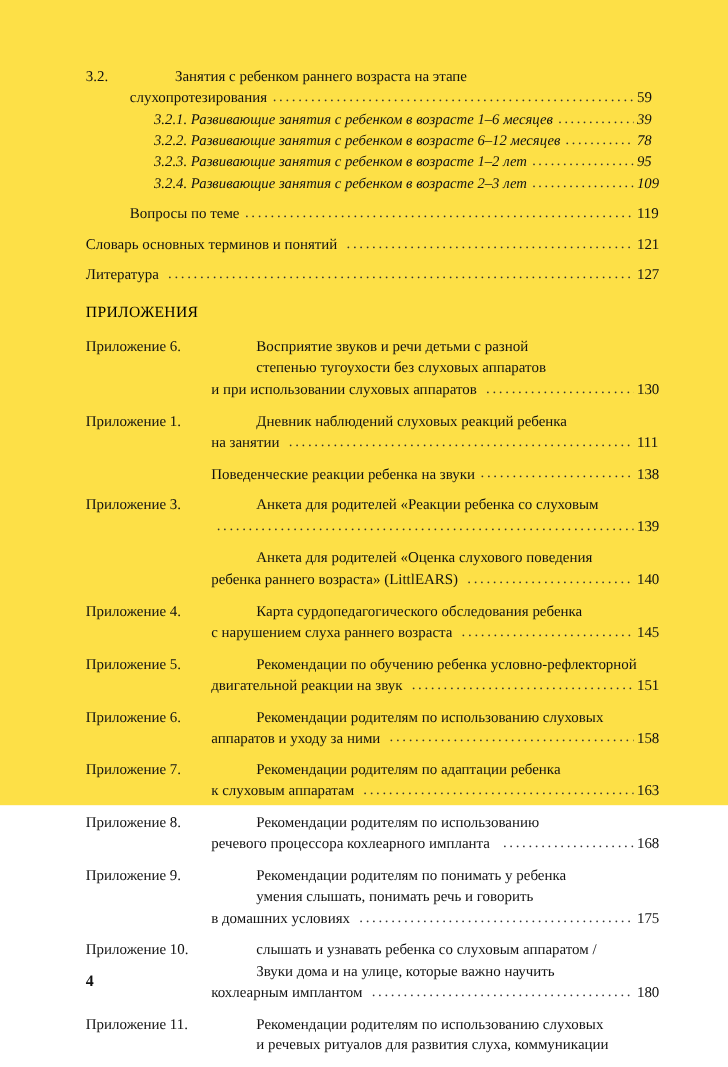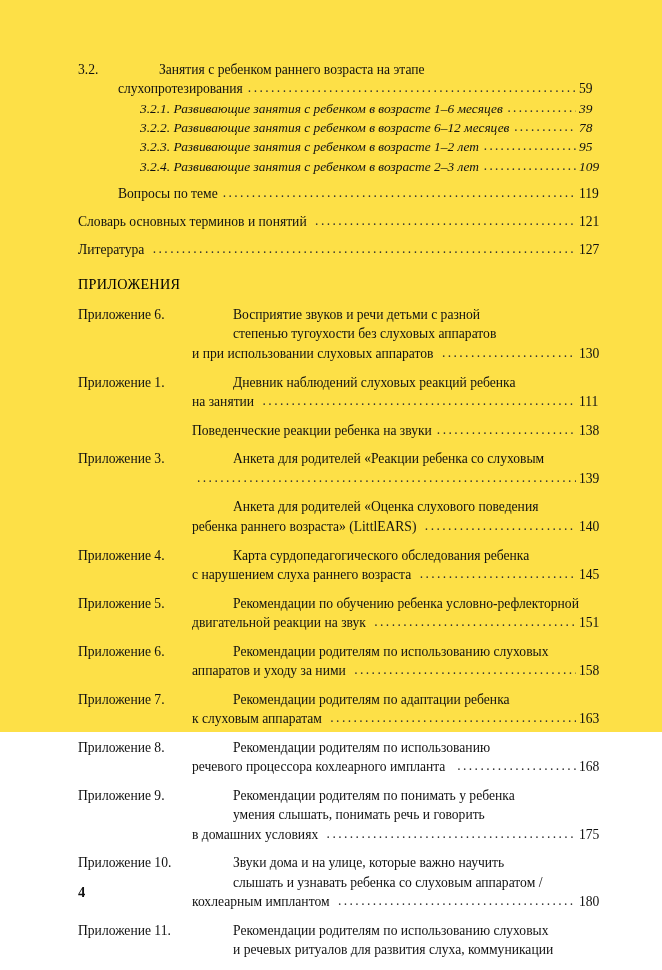--- a/index.html
+++ b/index.html
@@ -326,22 +326,22 @@
           <span class="txt">в домашних условиях </span>
           <span class="lead">..........................................................................................</span>
           <span class="pg">175</span>
         </span>
       </span>
     </div>
 
     <div class="row app">
       <span class="label">Приложение 10.</span>
       <span class="body">
+        <span class="plain">слышать и узнавать ребенка со слуховым аппаратом /</span>
         <span class="plain">Звуки дома и на улице, которые важно научить</span>
-        <span class="plain">слышать и узнавать ребенка со слуховым аппаратом /</span>
         <span class="ln">
           <span class="txt">кохлеарным имплантом </span>
           <span class="lead">..........................................................................................</span>
           <span class="pg">180</span>
         </span>
       </span>
     </div>
 
     <div class="row app">
       <span class="label">Приложение 11.</span>

